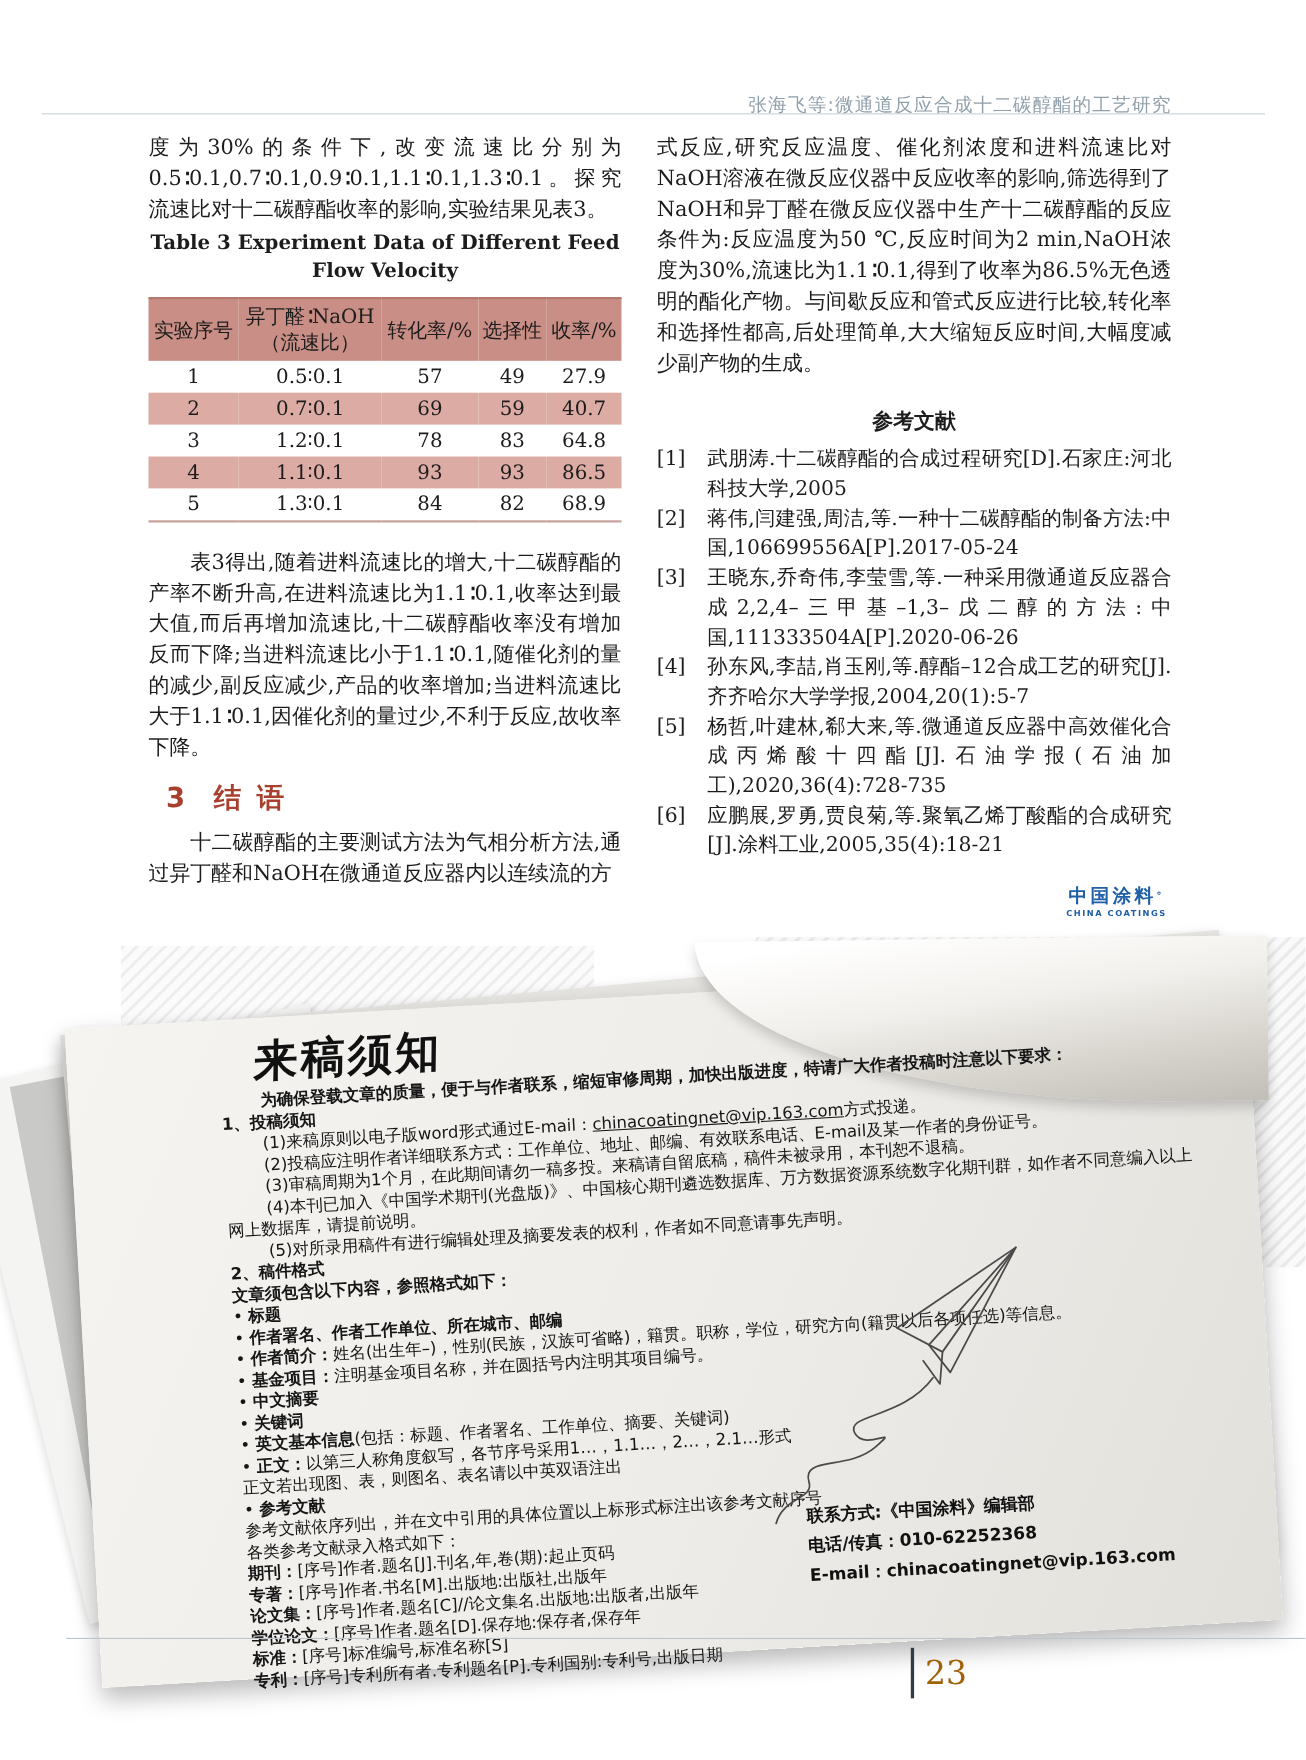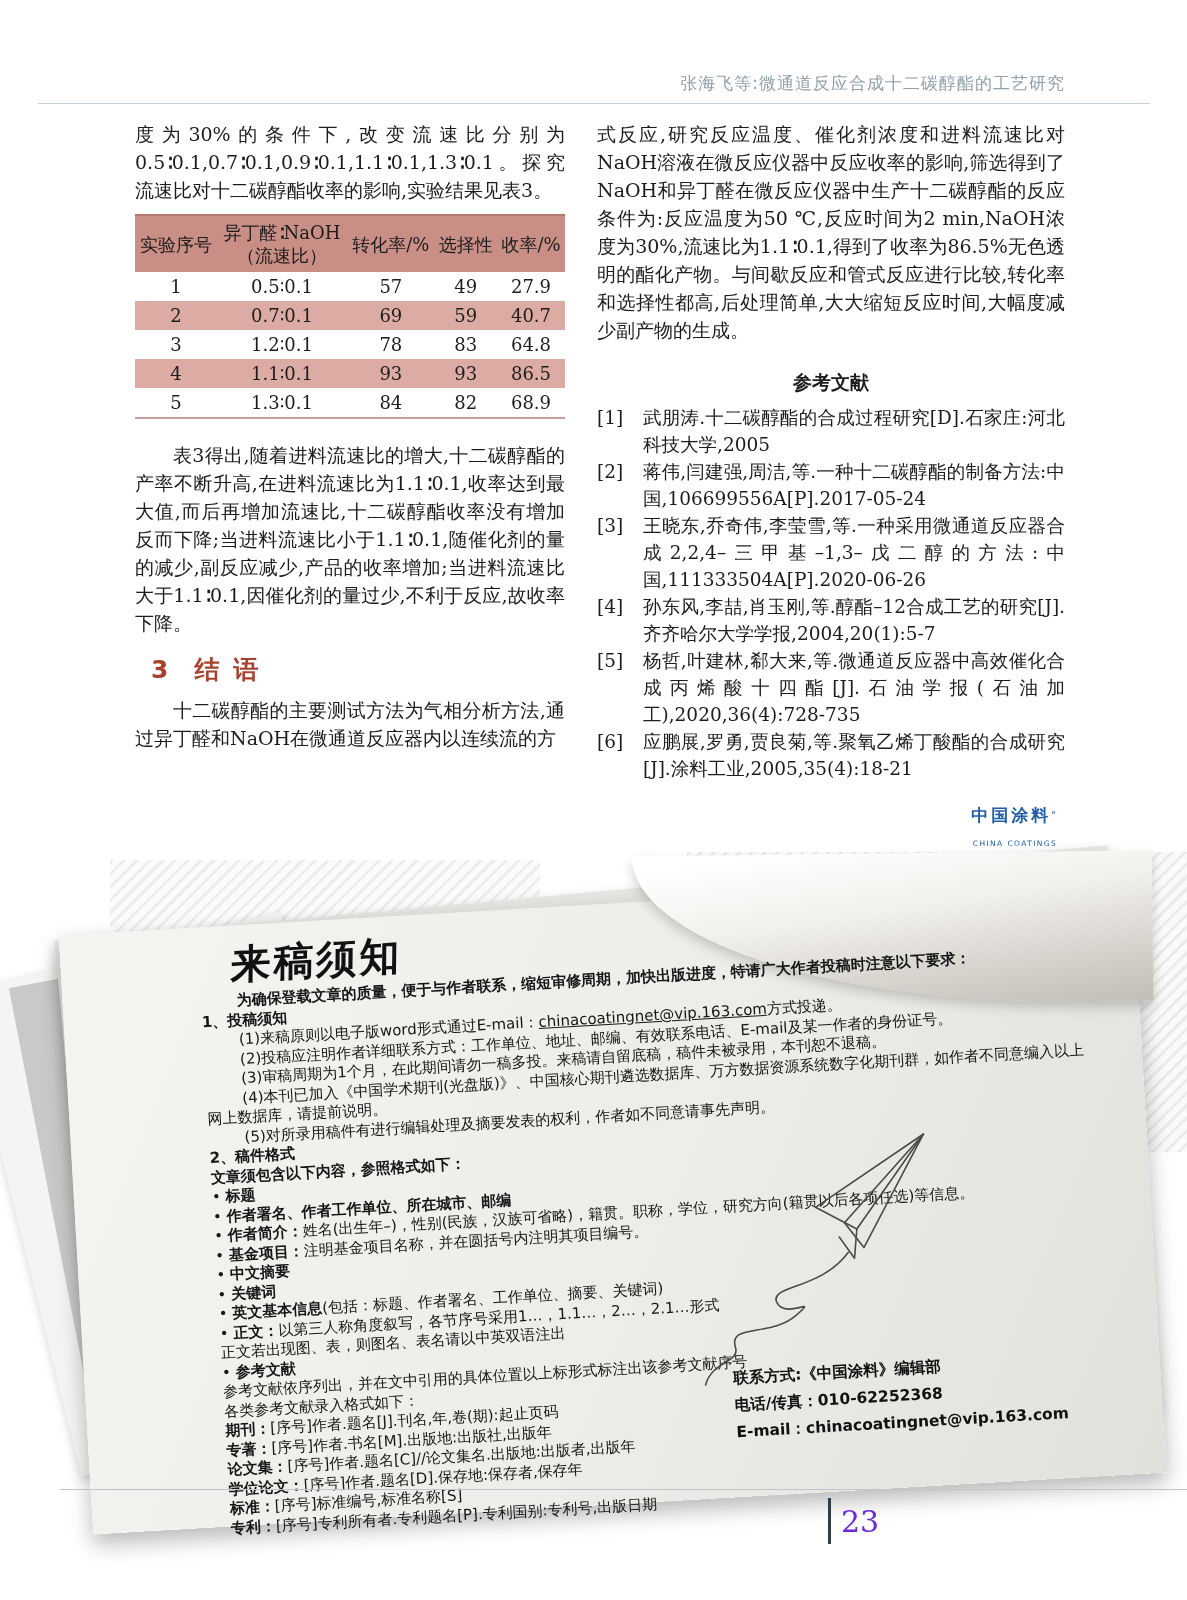--- a/index.html
+++ b/index.html
@@ -1,20 +1,20 @@
 <!DOCTYPE html>
 <html><head>
 <meta charset="utf-8">
 <style>
   html,body{margin:0;padding:0;background:#fff;}
   .page{position:relative;width:1187px;height:1600px;background:#ffffff;overflow:hidden;
         font-family:"DejaVu Serif","Liberation Serif",serif;color:#1c1c1c;}
 
   
-  .running-header{position:absolute;top:72px;left:38px;right:122px;text-align:right;
+  .running-header{position:absolute;top:84px;left:38px;right:122px;text-align:right;
     font-size:17px;color:#90a0ab;font-family:"DejaVu Sans","Liberation Sans",sans-serif;letter-spacing:1px;}
   .header-rule{position:absolute;top:103px;left:38px;right:37px;border-top:1px solid #c9d0d5;}
 
   
   .col-left{position:absolute;left:135px;top:120px;width:430px;}
   .col-right{position:absolute;left:597px;top:120px;width:468px;}
   p.body{font-size:19px;line-height:28px;text-align:justify;margin:0;}
   .indent{text-indent:2em;}
 
   .cap-zh{margin-top:16px;text-align:center;font-weight:bold;font-size:18px;
@@ -35,21 +35,21 @@
     font-family:"DejaVu Sans","Liberation Sans",sans-serif;}
   .ref{display:flex;font-size:18.5px;line-height:27px;text-align:justify;}
   .ref-label{flex:0 0 46px;}
   .ref-text{flex:1;}
 
   
   .logo{position:absolute;left:960px;top:806px;width:110px;text-align:center;color:#1f5fa8;
     font-family:"DejaVu Sans","Liberation Sans",sans-serif;}
   .logo-zh{font-size:17px;font-weight:bold;letter-spacing:3px;line-height:18px;}
   .logo-mark{font-size:9px;vertical-align:top;}
-  .logo-en{font-size:7.5px;font-weight:normal;letter-spacing:1.4px;margin-top:15px;}
+  .logo-en{font-size:7.5px;font-weight:bold;letter-spacing:1.4px;margin-top:2px;}
 
   
   .collage{position:absolute;left:0;top:852px;width:1187px;height:648px;}
   .hatch{position:absolute;right:0;top:0;width:500px;height:300px;
     background:repeating-linear-gradient(135deg,#ebebeb 0 3px,#fafafa 3px 9px);}
   .hatch2{position:absolute;left:110px;top:8px;width:430px;height:110px;
     background:repeating-linear-gradient(135deg,#ededed 0 3px,#fbfbfb 3px 9px);}
   .sheet-w{position:absolute;left:16px;top:92px;width:330px;height:500px;background:#f4f4f2;
     transform:rotate(-14deg);box-shadow:0 4px 10px rgba(0,0,0,.18);}
   .sheet-g{position:absolute;left:55px;top:100px;width:330px;height:515px;background:#c9c9c7;
@@ -84,34 +84,35 @@
   .plane{position:absolute;left:590px;top:240px;width:300px;height:260px;}
 
   
   .footer-rule{position:absolute;left:60px;right:0;top:1489px;border-top:1px solid #bcc5cb;}
   .footer{position:absolute;left:820px;top:1498px;display:flex;align-items:center;}
   .f-txt{text-align:right;}
   .f-zh{font-size:21px;font-weight:bold;color:#3e4f5a;letter-spacing:2px;
     font-family:"DejaVu Sans","Liberation Sans",sans-serif;}
   .f-en{font-size:11px;color:#8b9aa6;margin-top:1px;}
   .f-bar{width:3px;height:46px;background:#2e3d47;margin:0 10px 0 8px;}
-  .f-num{font-size:30px;color:#6d28d9;}
+  .f-num{font-size:30px;color:#a16207;}
 </style>
 </head>
 <body>
 
 <div class="page">
 
   <div class="running-header">张海飞等:微通道反应合成十二碳醇酯的工艺研究</div>
   <div class="header-rule"></div>
 
   <div class="col-left">
     <p class="body">度为30%的条件下,改变流速比分别为0.5∶0.1,0.7∶0.1,0.9∶0.1,1.1∶0.1,1.3∶0.1。探究流速比对十二碳醇酯收率的影响,实验结果见表3。</p>
 
     <div class="cap-en">
+      <div>Table 3  Experiment Data of Different Feed Flow Velocity</div>
     </div>
 
     <table class="exp">
       <thead>
         <tr>
           <th>实验序号</th>
           <th>
             <div>异丁醛∶NaOH</div>
             <div>（流速比）</div>
           </th>

